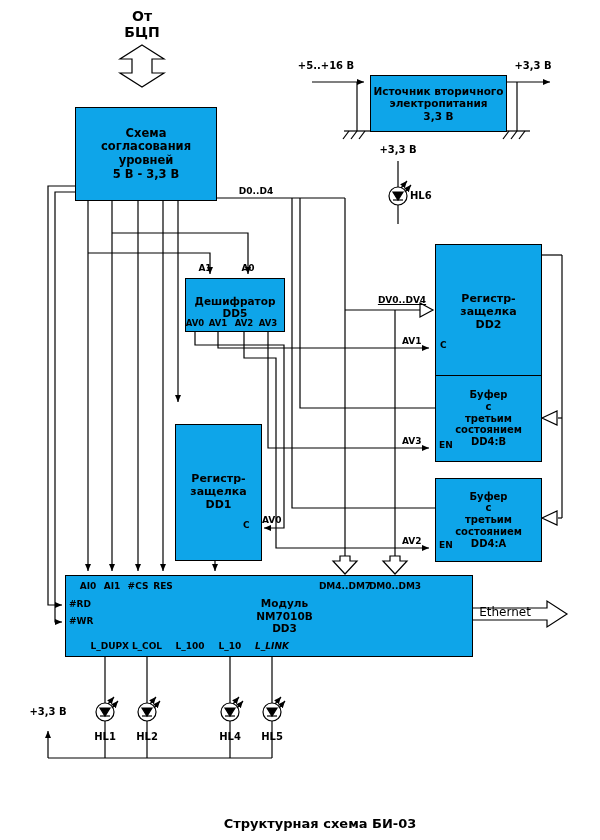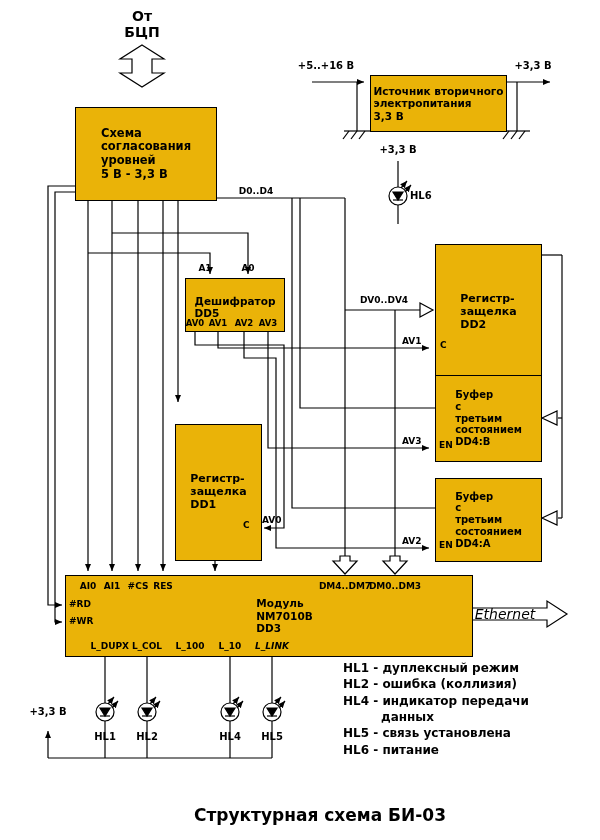--- a/index.html
+++ b/index.html
@@ -1,25 +1,25 @@
 <!DOCTYPE html>
 <html><head>
 <meta charset="utf-8">
 <style>
   html,body{margin:0;padding:0;background:#fff;}
   #stage{position:relative;width:600px;height:840px;background:#fff;overflow:hidden;
          font-family:"DejaVu Sans",sans-serif;color:#000;}
   #wires{position:absolute;left:0;top:0;}
-  .box{position:absolute;border:1.4px solid #000;background:#eab308;display:flex;
-       align-items:center;justify-content:center;text-align:left;font-weight:bold;
+  .box{position:absolute;border:1.4px solid #000;background:#0ea5e9;display:flex;
+       align-items:center;justify-content:center;text-align:center;font-weight:bold;
        white-space:pre-line;line-height:1.18;}
   .lbl{position:absolute;font-weight:bold;font-size:9px;white-space:pre-line;line-height:1.15;}
   .ctr{text-align:center;}
-  .s85{font-size:8.5px;} .s10{font-size:10px;} .s11{font-size:11px;margin-top:19px;} .s13{font-size:17px;} .s14{font-size:14px;}
-  .eth{font-weight:normal;font-size:14px;font-style:italic;}
+  .s85{font-size:8.5px;} .s10{font-size:10px;} .s11{font-size:11px;margin-top:19px;} .s13{font-size:13px;margin-top:11px;} .s14{font-size:14px;}
+  .eth{font-weight:normal;font-size:12px;}
   .legend-item{font-size:12px;font-weight:bold;line-height:1.36;
                padding-left:38px;text-indent:-38px;}
 </style>
 </head>
 <body>
 
 <div id="stage">
 
 <svg id="wires" width="600" height="840">
   <defs>
@@ -182,21 +182,21 @@
 DD3</span>
 </div>
 
 <div class="lbl ctr s14" style="left:114px;top:8px;width:56px;">От
 БЦП</div>
 <div class="lbl ctr s10" style="left:292px;top:60px;width:68px;">+5..+16 В</div>
 <div class="lbl ctr s10" style="left:506px;top:60px;width:54px;">+3,3 В</div>
 <div class="lbl ctr s10" style="left:374px;top:144px;width:48px;">+3,3 В</div>
 <div class="lbl s10" style="left:410px;top:190px;width:32px;">HL6</div>
 <div class="lbl ctr" style="left:232px;top:186px;width:48px;">D0..D4</div>
-<div class="lbl ctr" style="left:354px;top:295px;width:60px;">DV0..DV4</div>
+<div class="lbl ctr" style="left:372px;top:295px;width:60px;text-decoration:underline;">DV0..DV4</div>
 <div class="lbl" style="left:402px;top:336px;width:30px;">AV1</div>
 <div class="lbl" style="left:402px;top:436px;width:30px;">AV3</div>
 <div class="lbl" style="left:402px;top:536px;width:30px;">AV2</div>
 <div class="lbl" style="left:262px;top:515px;width:30px;">AV0</div>
 <div class="lbl ctr" style="left:194px;top:263px;width:22px;">A1</div>
 <div class="lbl ctr" style="left:237px;top:263px;width:22px;">A0</div>
 <div class="lbl ctr s85" style="left:184px;top:319px;width:22px;">AV0</div>
 <div class="lbl ctr s85" style="left:207px;top:319px;width:22px;">AV1</div>
 <div class="lbl ctr s85" style="left:233px;top:319px;width:22px;">AV2</div>
 <div class="lbl ctr s85" style="left:257px;top:319px;width:22px;">AV3</div>
@@ -217,23 +217,16 @@
 <div class="lbl ctr" style="left:168px;top:641px;width:44px;">L_100</div>
 <div class="lbl ctr" style="left:212px;top:641px;width:36px;">L_10</div>
 <div class="lbl ctr" style="left:248px;top:641px;width:48px;font-style:italic;">L_LINK</div>
 <div class="lbl ctr eth" style="left:463px;top:606px;width:84px;">Ethernet</div>
 <div class="lbl ctr s10" style="left:24px;top:706px;width:48px;">+3,3 В</div>
 <div class="lbl ctr s10" style="left:89px;top:731px;width:32px;">HL1</div>
 <div class="lbl ctr s10" style="left:131px;top:731px;width:32px;">HL2</div>
 <div class="lbl ctr s10" style="left:214px;top:731px;width:32px;">HL4</div>
 <div class="lbl ctr s10" style="left:256px;top:731px;width:32px;">HL5</div>
 
-<div style="position:absolute;left:343px;top:660px;width:192px;">
-  <div class="legend-item">HL1 - дуплексный режим</div>
-  <div class="legend-item">HL2 - ошибка (коллизия)</div>
-  <div class="legend-item">HL4 - индикатор передачи данных</div>
-  <div class="legend-item">HL5 - связь установлена</div>
-  <div class="legend-item">HL6 - питание</div>
-</div>
 
 <div class="lbl ctr s13" style="left:170px;top:806px;width:300px;">Структурная схема БИ-03</div>
 
 </div>
 
 </body></html>

